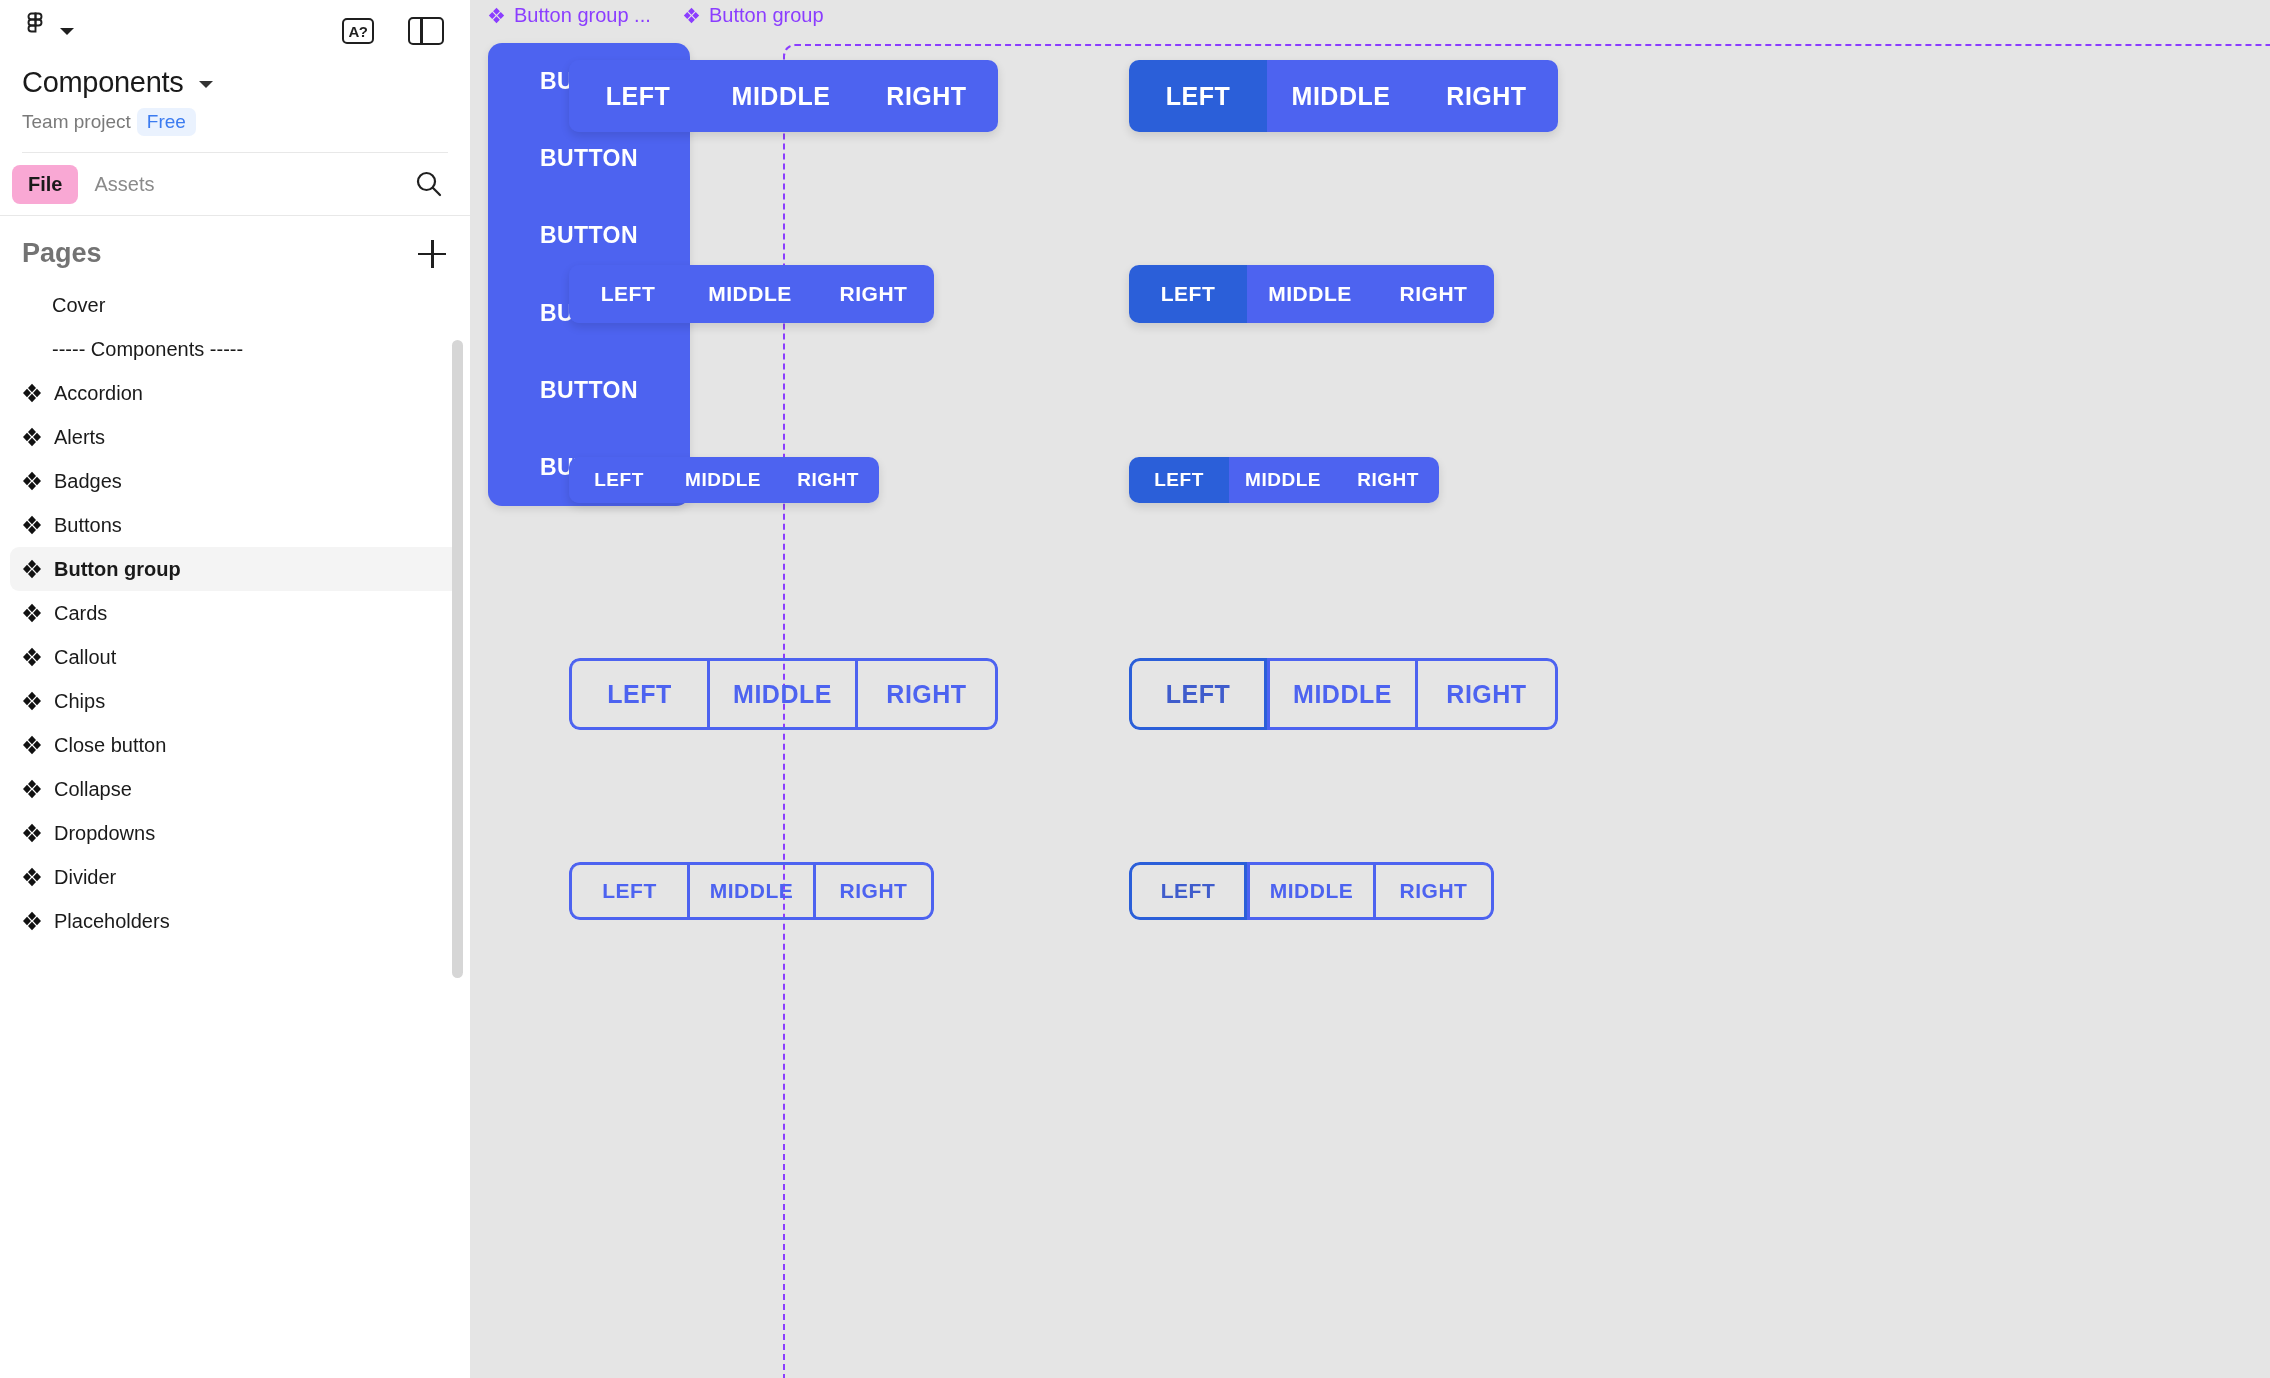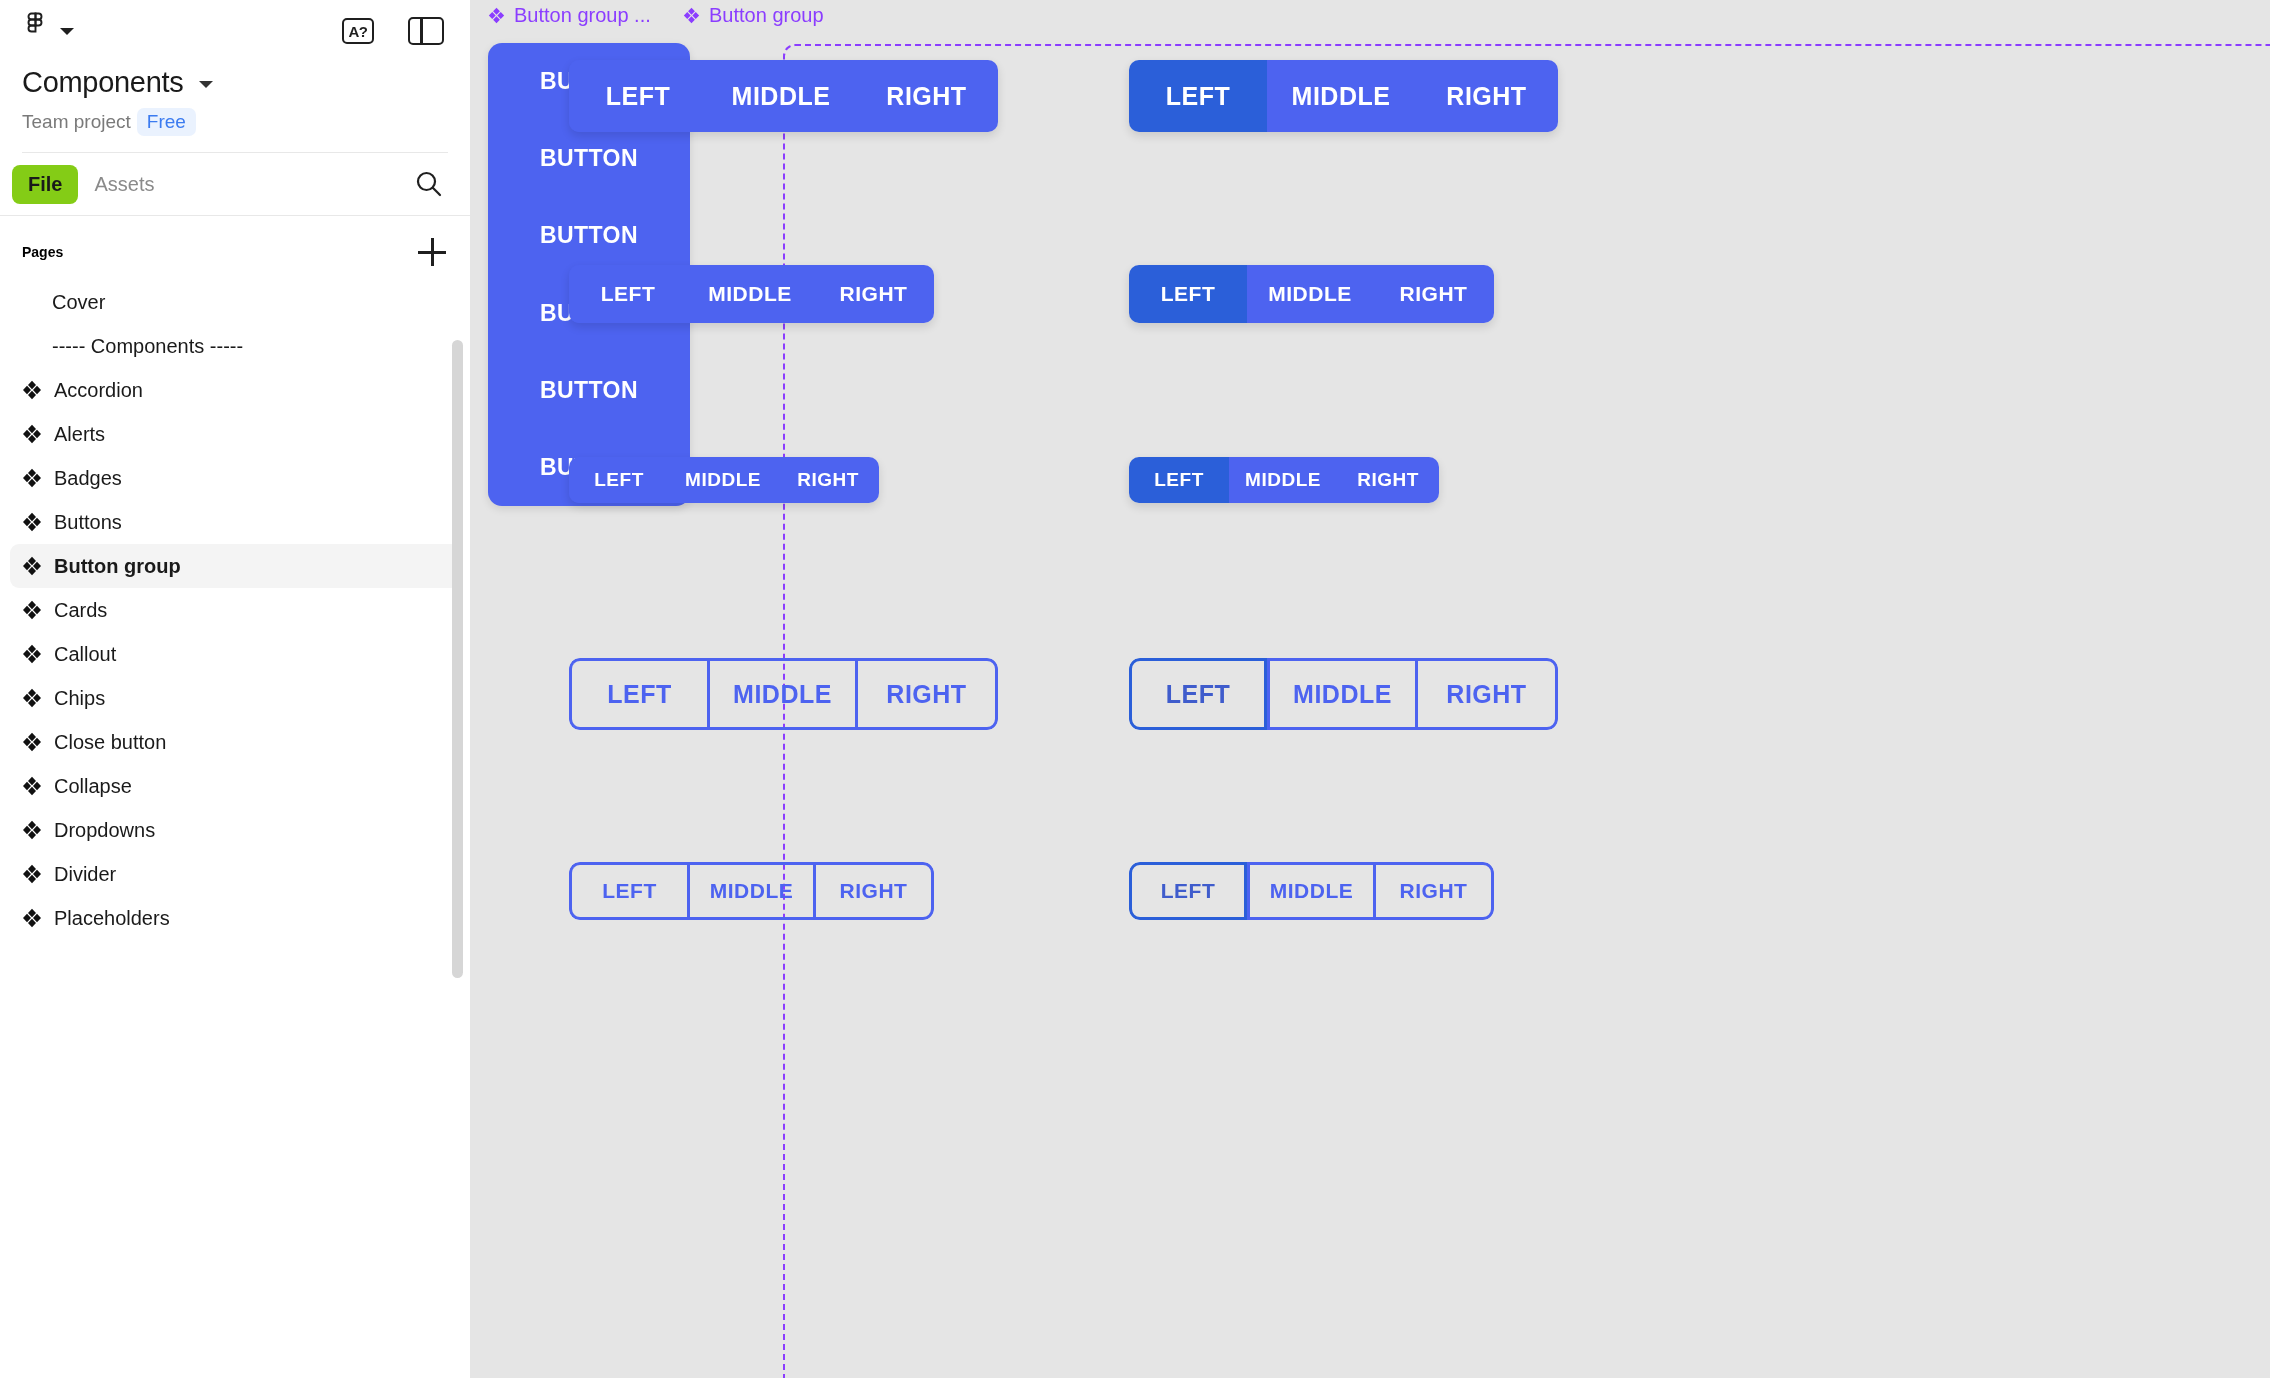--- a/index.html
+++ b/index.html
@@ -68,30 +68,30 @@
   .sb-divider { height: 1px; background: #e8e8e8; margin-top: 16px; }
 
   .sb-tabs {
     height: 62px; display: flex; align-items: center;
     padding: 0 26px 0 12px; position: relative;
   }
   .sb-tab {
     font-size: 20px; color: #8a8a8a;
     padding: 8px 16px; border-radius: 8px;
   }
-  .sb-tab.active { color: #1a1a1a; font-weight: 600; background: #84cc16; }
+  .sb-tab.active { color: #1a1a1a; font-weight: 600; background: #f9a8d4; }
   .search-icon { margin-left: auto; width: 30px; height: 30px; }
 
   .sb-divider2 { height: 1px; background: #e8e8e8; }
 
   .pages-head {
     display: flex; align-items: center;
     padding: 22px 24px 14px 22px;
   }
-  .pages-label { font-size: 14px; font-weight: 700; color: #000000; }
+  .pages-label { font-size: 27px; font-weight: 700; color: #737373; }
   .plus { margin-left:auto; width: 28px; height: 28px; position: relative; }
   .plus::before, .plus::after {
     content:""; position:absolute; background:#1f1f1f;
   }
   .plus::before { left: 0; right: 0; top: 13px; height: 2.5px; }
   .plus::after { top: 0; bottom: 0; left: 13px; width: 2.5px; }
 
   .page-list { padding: 0 10px; }
   .page-item {
     height: 44px; display: flex; align-items: center;

